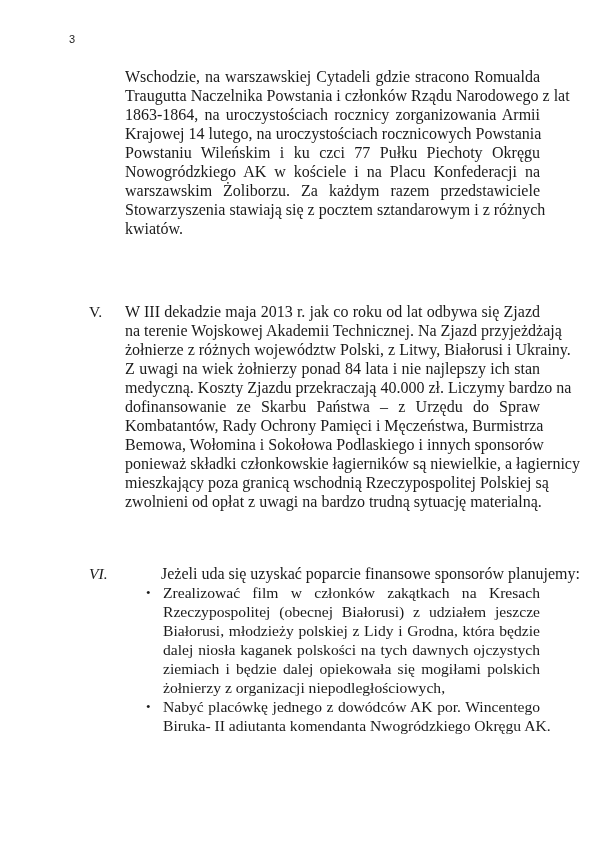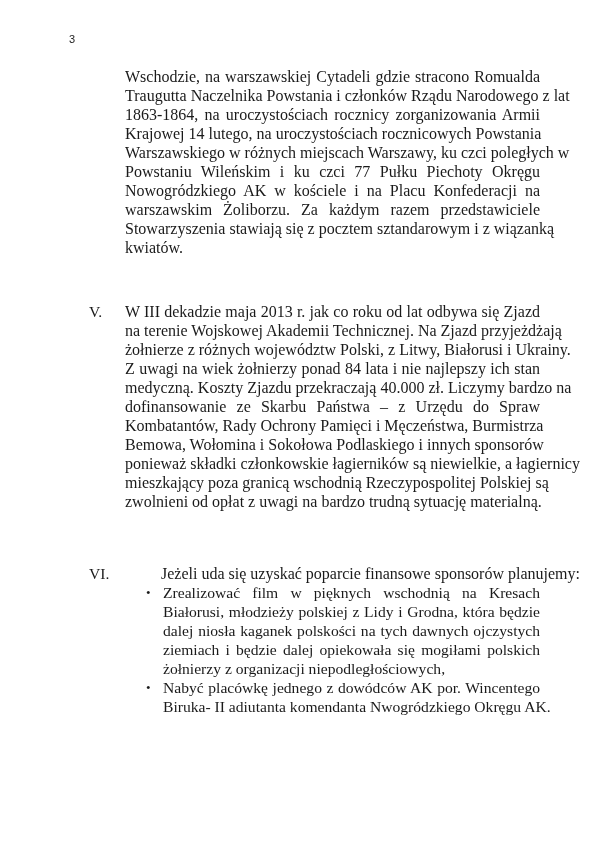--- a/index.html
+++ b/index.html
@@ -32,52 +32,52 @@
 </head>
 <body>
 
 <div class="page-number">3</div>
 
 <div class="para" style="top:67px;">
   <span class="line">Wschodzie, na warszawskiej Cytadeli gdzie stracono Romualda</span>
   <span class="line">Traugutta Naczelnika Powstania i członków Rządu Narodowego z lat</span>
   <span class="line">1863-1864, na uroczystościach rocznicy zorganizowania Armii</span>
   <span class="line">Krajowej 14 lutego, na uroczystościach rocznicowych Powstania</span>
-  <span class="line">Warszawskiego w różnych miejscach Warszawy, ku czci poległych w</span>
   <span class="line">Powstaniu Wileńskim i ku czci 77 Pułku Piechoty Okręgu</span>
   <span class="line">Nowogródzkiego AK w kościele i na Placu Konfederacji na</span>
   <span class="line">warszawskim Żoliborzu. Za każdym razem przedstawiciele</span>
-  <span class="line">Stowarzyszenia stawiają się z pocztem sztandarowym i z wiązanką</span>
+  <span class="line">Stowarzyszenia stawiają się z pocztem sztandarowym i z różnych</span>
   <span class="line last">kwiatów.</span>
 </div>
 
 <div class="sec-num" style="top:302px;">V.</div>
 <div class="para" style="top:302px;">
   <span class="line">W III dekadzie maja 2013 r. jak co roku od lat odbywa się Zjazd</span>
   <span class="line">na terenie Wojskowej Akademii Technicznej. Na Zjazd przyjeżdżają</span>
   <span class="line">żołnierze z różnych województw Polski, z Litwy, Białorusi i Ukrainy.</span>
   <span class="line">Z uwagi na wiek żołnierzy ponad 84 lata i nie najlepszy ich stan</span>
   <span class="line">medyczną. Koszty Zjazdu przekraczają 40.000 zł. Liczymy bardzo na</span>
   <span class="line">dofinansowanie ze Skarbu Państwa – z Urzędu do Spraw</span>
   <span class="line">Kombatantów, Rady Ochrony Pamięci i Męczeństwa, Burmistrza</span>
   <span class="line">Bemowa, Wołomina i Sokołowa Podlaskiego i innych sponsorów</span>
   <span class="line">ponieważ składki członkowskie łagierników są niewielkie, a łagiernicy</span>
   <span class="line">mieszkający poza granicą wschodnią Rzeczypospolitej Polskiej są</span>
   <span class="line last">zwolnieni od opłat z uwagi na bardzo trudną sytuację materialną.</span>
 </div>
 
-<div class="sec-num" style="top:564px;">VI.</div>
+<div class="sec-num" style="top:564px;font-style:italic;">VI.</div>
 <div class="para" style="top:564px;margin-left:36px;">
   <span class="line last">Jeżeli uda się uzyskać poparcie finansowe sponsorów planujemy:</span>
 </div>
 
 <div class="bullet-list" style="top:583px;">
   <div class="bullet-item">
     <span class="bullet-dot">•</span>
-    <span class="line">Zrealizować film w pięknych wschodnią na Kresach</span>
+    <span class="line">Zrealizować film w członków zakątkach na Kresach</span>
+    <span class="line">Rzeczypospolitej (obecnej Białorusi) z udziałem jeszcze</span>
     <span class="line">Białorusi, młodzieży polskiej z Lidy i Grodna, która będzie</span>
     <span class="line">dalej niosła kaganek polskości na tych dawnych ojczystych</span>
     <span class="line">ziemiach i będzie dalej opiekowała się mogiłami polskich</span>
     <span class="line last">żołnierzy z organizacji niepodległościowych,</span>
   </div>
   <div class="bullet-item">
     <span class="bullet-dot">•</span>
     <span class="line">Nabyć placówkę jednego z dowódców AK por. Wincentego</span>
     <span class="line">Biruka- II adiutanta komendanta Nwogródzkiego Okręgu AK.</span>
   </div>

